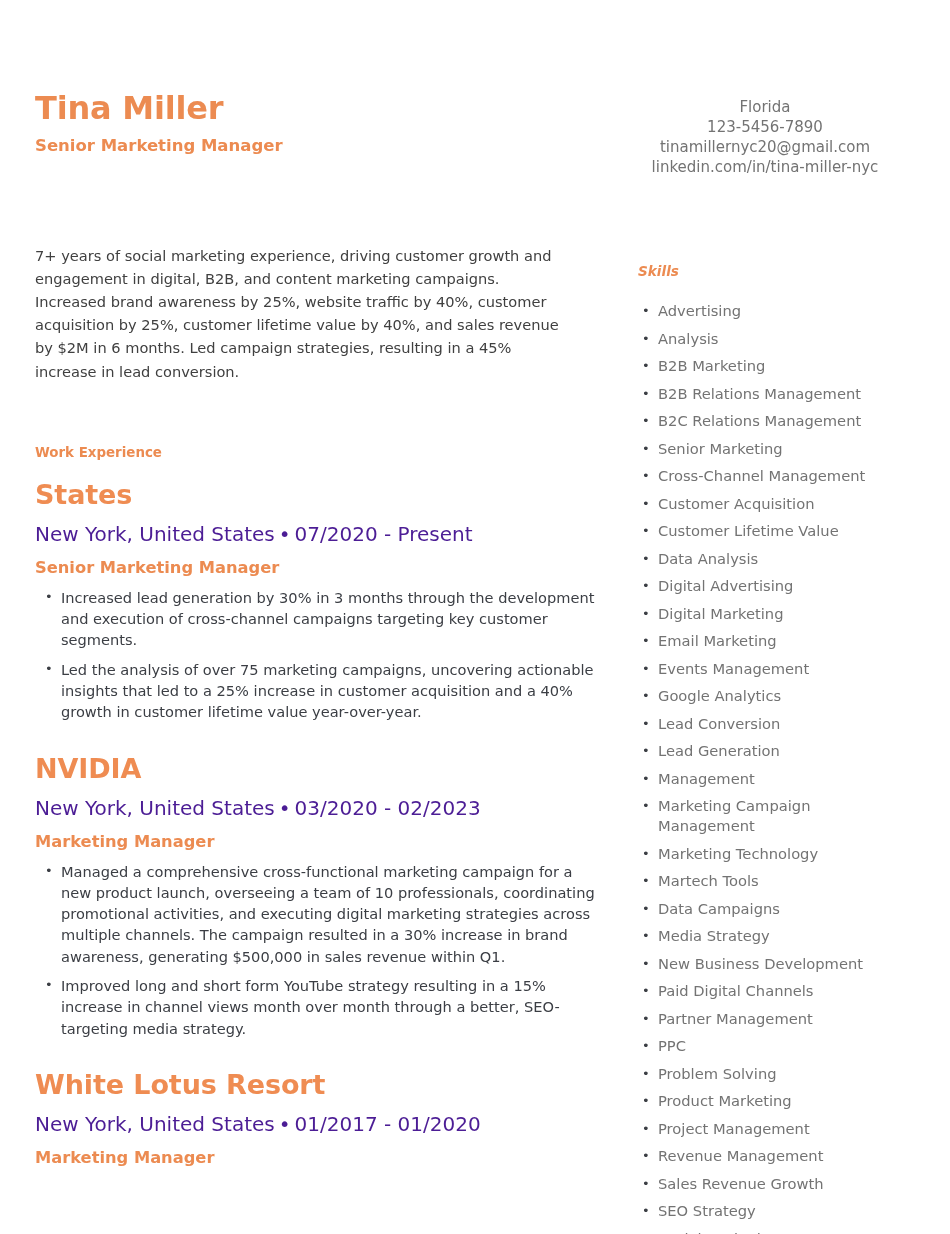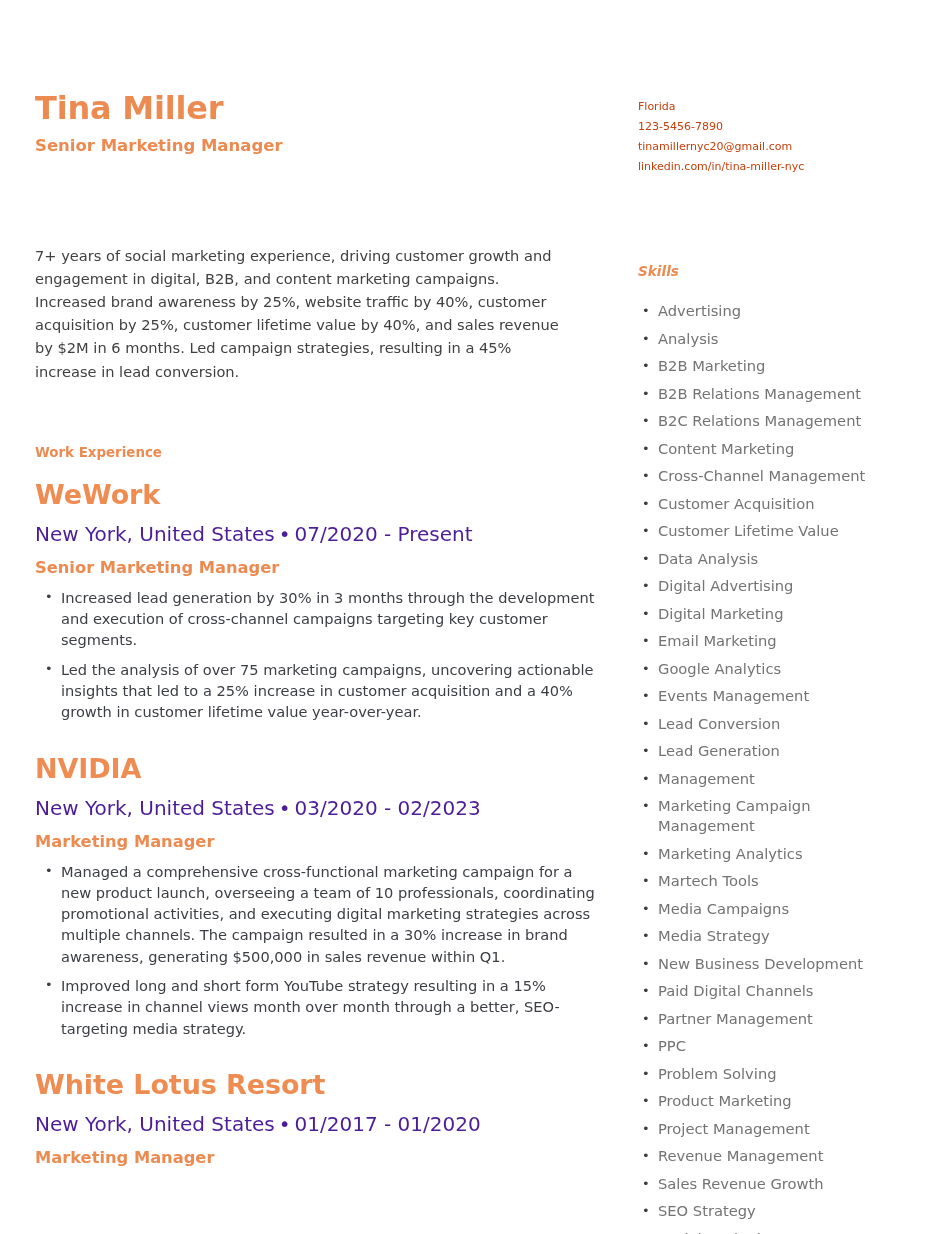--- a/index.html
+++ b/index.html
@@ -58,24 +58,25 @@
     margin: 0;
   }
 
   
   .contact {
     list-style: none;
     margin: 0;
     padding: 0;
   }
   .contact li {
-    font-size: 11px;
+    font-size: 15px;
     line-height: 20px;
-    color: #c2410c;
+    color: #737373;
     white-space: nowrap;
+    text-align: center;
   }
 
   
   .summary {
     margin: 88px 0 0 0;
     font-size: 14.6px;
     line-height: 23.2px;
     color: #404040;
     max-width: 540px;
   }
@@ -185,21 +186,21 @@
 
       <h1 class="name">Tina Miller</h1>
       <h2 class="headline">Senior Marketing Manager</h2>
 
       <p class="summary">7+ years of social marketing experience, driving customer growth and engagement in digital, B2B, and content marketing campaigns. Increased brand awareness by 25%, website traffic by 40%, customer acquisition by 25%, customer lifetime value by 40%, and sales revenue by $2M in 6 months. Led campaign strategies, resulting in a 45% increase in lead conversion.</p>
 
       <div class="work-section">
         <h3 class="section-title">Work Experience</h3>
         <div id="jobs-container">
             <div class="job">
-              <div class="company">WeWork</div>
+              <div class="company">States</div>
               <div class="meta"><span>New York, United States</span><span class="dot">•</span><span>07/2020 - Present</span></div>
               <div class="role">Senior Marketing Manager</div>
               <ul class="bullets">
                 <li>Increased lead generation by 30% in 3 months through the development and execution of cross-channel campaigns targeting key customer segments.</li>
                 <li>Led the analysis of over 75 marketing campaigns, uncovering actionable insights that led to a 25% increase in customer acquisition and a 40% growth in customer lifetime value year-over-year.</li>
               </ul>
             </div>
             <div class="job">
               <div class="company">NVIDIA</div>
               <div class="meta"><span>New York, United States</span><span class="dot">•</span><span>03/2020 - 02/2023</span></div>
@@ -229,37 +230,37 @@
       </ul>
 
       <div style="margin-top:86px;">
         <h3 class="section-skills-title">Skills</h3>
         <ul class="skills" id="skills-container">
             <li>Advertising</li>
             <li>Analysis</li>
             <li>B2B Marketing</li>
             <li>B2B Relations Management</li>
             <li>B2C Relations Management</li>
-            <li>Content Marketing</li>
+            <li>Senior Marketing</li>
             <li>Cross-Channel Management</li>
             <li>Customer Acquisition</li>
             <li>Customer Lifetime Value</li>
             <li>Data Analysis</li>
             <li>Digital Advertising</li>
             <li>Digital Marketing</li>
             <li>Email Marketing</li>
+            <li>Events Management</li>
             <li>Google Analytics</li>
-            <li>Events Management</li>
             <li>Lead Conversion</li>
             <li>Lead Generation</li>
             <li>Management</li>
             <li>Marketing Campaign Management</li>
-            <li>Marketing Analytics</li>
+            <li>Marketing Technology</li>
             <li>Martech Tools</li>
-            <li>Media Campaigns</li>
+            <li>Data Campaigns</li>
             <li>Media Strategy</li>
             <li>New Business Development</li>
             <li>Paid Digital Channels</li>
             <li>Partner Management</li>
             <li>PPC</li>
             <li>Problem Solving</li>
             <li>Product Marketing</li>
             <li>Project Management</li>
             <li>Revenue Management</li>
             <li>Sales Revenue Growth</li>

